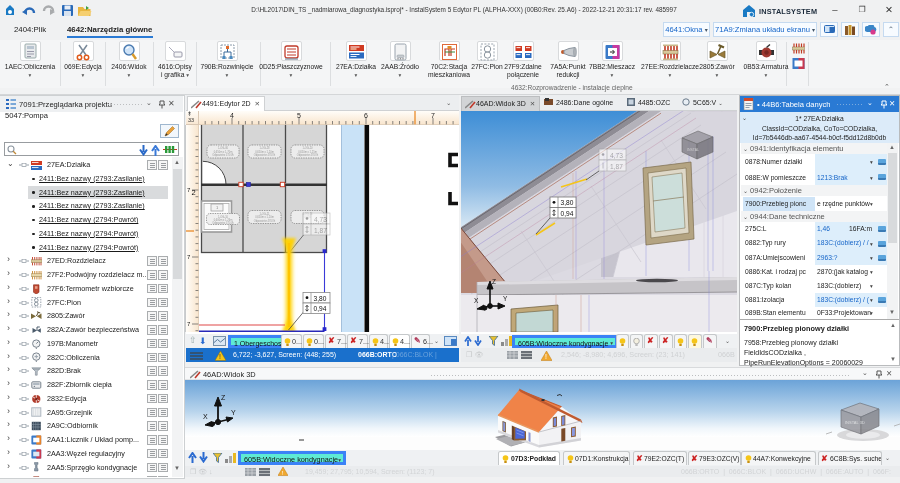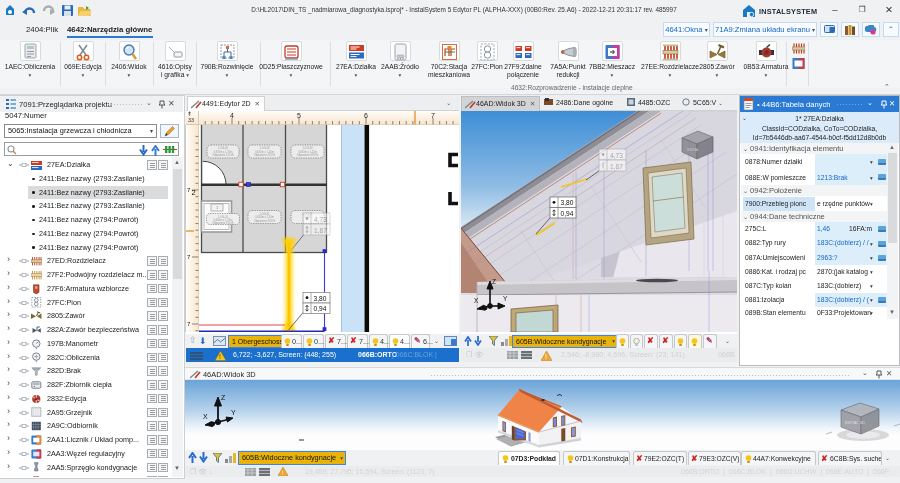--- a/index.html
+++ b/index.html
@@ -27,26 +27,26 @@
 .phead-ic { font-size:8px; color:#555; }
 
 #lpanel { left:0; top:95px; width:185px; height:384px; background:#fff; border:1px solid #cdd0d2; border-left:none; }
 .trow { position:absolute; left:0; width:168px; height:13.75px; font-size:7.2px; line-height:13.75px; color:#1a1a1a; white-space:nowrap; }
 .trow .exp { position:absolute; left:7px; top:-1px; color:#444; font-size:9px; }
 .trow .pic { position:absolute; left:19px; top:5px; width:10px; height:4px; }
 .trow .tlabel { position:absolute; left:47px; top:0; }
 .tbtn { position:absolute; top:2px; width:9.5px; height:9.5px; border:1px solid #aaadaf; background:#f6f6f6; }
 .tbtn i { position:absolute; left:1.5px; top:1.5px; width:5.5px; height:5.5px; background:repeating-linear-gradient(#9a9da0 0 1px, transparent 1px 2px); font-style:normal;}
 .leafdot { position:absolute; left:32px; top:5.8px; width:2.6px; height:2.6px; border-radius:50%; background:#222; }
-.leaflabel { position:absolute; left:39px; top:0; }
+.leaflabel { position:absolute; left:39px; top:0;text-decoration:underline; }
 
 .tabbar { position:absolute; left:0; top:0; height:16px; background:#eceef0; border-bottom:1px solid #cfd1d3; width:100%; }
 .etab { position:absolute; top:1px; height:15px; background:#fff; border:1px solid #cfd1d3; border-bottom:none; font-size:7.2px; line-height:14px; color:#222; white-space:nowrap; }
 .toolrow { position:absolute; height:14px; background:#eff1f3; }
-.ddbox { position:absolute; border:1px solid #3b82f6; background:#eab308; font-size:7.3px; line-height:11px; color:#111; white-space:nowrap; }
+.ddbox { position:absolute; border:3px solid #3b82f6; background:#5eead4; font-size:7.3px; line-height:11px; color:#111; white-space:nowrap; }
 .mtab { position:absolute; top:0px; height:14px; border:1px solid #c5c8ca; border-bottom:none; border-radius:2.5px 2.5px 0 0; background:#f4f5f6; font-size:7.2px; color:#333; white-space:nowrap; }
 
 #dpanel { left:739px; top:95px; width:161px; height:271px; background:#fff; border:1px solid #b9bbbd; }
 .dsec { position:absolute; left:1px; width:146px; height:11px; background:#f3f4f5; color:#555; font-size:7.5px; line-height:11px; }
 .drow { position:absolute; left:1px; width:146px; background:#fff; font-size:6.7px; }
 .dlab { position:absolute; left:10px; top:0; color:#222; white-space:nowrap; overflow:hidden; }
 .dval { position:absolute; left:74px; top:0; bottom:0; width:72px; background:#ddeefb; color:#1464c8; padding-left:2px; white-space:nowrap; overflow:hidden; }
 .dval.plain { background:#fff; color:#222; }
 .dca { position:absolute; color:#444; font-size:5.5px; line-height:normal; }
 .dpc { position:absolute; width:8px; height:6px; background:#5aa4dc; border-radius:1px; border-bottom:2px solid #3a7ab4; }
@@ -79,21 +79,21 @@
 <div class="abs" id="titletext">D:\HL2017\DIN_TS _nadmiarowa_diagnostyka.isproj* - InstalSystem 5 Edytor PL (ALPHA-XXX) (00B0:Rev. 25.A6) - 2022-12-21 20:31:17 rev. 485997</div>
 <svg class="abs" style="left:742px;top:4px" width="14" height="14">
       <path d="M7,1 L13,6 L13,13 L9,13 L9,8 L5,8 L5,13 L1,13 L1,6 Z" fill="#1a7ac4"></path>
       <circle cx="9.5" cy="10.5" r="2.2" fill="#1a7ac4" stroke="#fff" stroke-width="0.8"></circle>
     </svg>
 <div class="abs" id="islogo">INSTALSYSTEM</div>
 <div class="abs winbtn" style="left:828px;">–</div>
 <div class="abs winbtn" style="left:855px;font-size:8px;">❐</div>
 <div class="abs winbtn" style="left:882px;">✕</div>
 
-<div class="abs menutab" style="left:26px;">2404:Plik</div>
+<div class="abs menutab" style="left:14px;">2404:Plik</div>
 <div class="abs menutab" style="left:67px;font-weight:bold;">4642:Narzędzia główne</div>
 <div class="abs" style="left:67px;top:36px;width:86px;height:2px;background:#2a7ad4;"></div>
 <div class="abs bluebox" style="left:663px;width:47px;">4641:Okna <span class="ca">▾</span></div>
 <div class="abs bluebox" style="left:713px;width:104px;">71A9:Zmiana układu ekranu <span class="ca">▾</span></div>
 <div class="abs bluebox" style="left:820px;width:18px;"><svg width="11" height="9" style="margin-top:2px">
         <rect x="0.5" y="0.5" width="10" height="7" rx="1" fill="#cfe3f7" stroke="#2a6ab8"></rect>
         <rect x="5.5" y="2" width="5" height="5.5" fill="#2a6ab8"></rect>
       </svg></div>
 <div class="abs bluebox" style="left:841px;width:18px;"><svg width="11" height="10" style="margin-top:1.5px">
         <rect x="0" y="1" width="3" height="9" fill="#8a5a2a"></rect>
@@ -240,22 +240,21 @@
           <rect x="4.5" y="8" width="5.5" height="2" fill="#7aa8d8"></rect>
         </svg>
     <div class="abs" style="left:19px;top:4px;font-size:7.6px;color:#222;">7091:Przeglądarka projektu</div>
     <div class="abs dots" style="left:107px;top:6px;width:35px;height:4px;"></div>
     <div class="abs phead-ic" style="left:146px;top:3px;font-size:7px;">⌄</div>
     <svg class="abs" style="left:158px;top:4px" width="8" height="9">
           <path d="M2,1 h4 v3 l1,1 h-6 l1,-1 z M4,5 v3.5" stroke="#555" stroke-width="1" fill="none"></path>
         </svg>
     <div class="abs phead-ic" style="left:168px;top:3px;">✕</div>
   </div>
-  <div class="abs" style="left:5px;top:15px;font-size:7.6px;color:#222;">5047:Numer</div>
-  <div class="abs" style="left:4px;top:28px;width:153px;height:14px;border:1px solid #888c90;background:#fff;font-size:7.4px;line-height:12px;padding-left:3px;color:#111;">5065:Instalacja grzewcza i chłodnicza<span style="float:right;margin-right:3px;color:#444;font-size:6px;">▾</span></div>
+  <div class="abs" style="left:5px;top:15px;font-size:7.6px;color:#222;">5047:Pompa</div>
   <div class="abs" style="left:160px;top:28px;width:19px;height:14px;border:1px solid #9fb7cf;background:#f2f7fc;"><svg width="12" height="11" style="margin:1px 0 0 3px">
           <path d="M1,10 l1.5,-3.5 l6,-6 l2,2 l-6,6 z" fill="#e8a03a" stroke="#b07a2a" stroke-width="0.6"></path>
           <path d="M1,10 l1.2,-2.8 l1.6,1.6 z" fill="#333"></path>
         </svg></div>
   <div class="abs" style="left:4px;top:46px;width:175px;height:14px;border:1px solid #989ca0;background:#fff;">
     <svg class="abs" style="left:2px;top:2px" width="10" height="10">
           <circle cx="4" cy="4" r="3" fill="none" stroke="#8a949e" stroke-width="1.1"></circle>
           <path d="M6.2,6.2 L9,9" stroke="#c08a3a" stroke-width="1.3"></path>
         </svg>
     <svg class="abs" style="left:134px;top:1.5px" width="9" height="11">
@@ -356,21 +355,21 @@
 <div class="trow" style="top:124.75px;">
           <span class="exp" style="font-size:9px;">›</span>
           <svg class="pic" width="10" height="4">
             <path d="M0,2 h2.6 M7.4,2 h2.6" stroke="#8a949e" stroke-width="0.9"></path>
             <rect x="3" y="0.2" width="4" height="3.4" fill="none" stroke="#8a949e" stroke-width="0.7"></rect>
           </svg>
           <svg style="position:absolute;left:31px;top:1.8px" width="11" height="10.5">
             <path d="M2.5,0.8 h5.5 v7.5 l-2.75,1.8 l-2.75,-1.8 z" fill="#c04a32" stroke="#8a2a1a" stroke-width="0.6"></path>
             <rect x="4" y="2.2" width="2.5" height="2.6" fill="#e8a08a"></rect>
           </svg>
-          <span class="tlabel">27F6:Armatura wzbiorcze</span>
+          <span class="tlabel">27F6:Termometr wzbiorcze</span>
           <span class="tbtn" style="left:147px;">
             <i></i>
           </span>
           <span class="tbtn" style="left:158px;">
             <i></i>
           </span>
         </div>
 <div class="trow" style="top:138.50px;">
           <span class="exp" style="font-size:9px;">›</span>
           <svg class="pic" width="10" height="4">
@@ -1121,20 +1120,28 @@
   <div class="drow" style="top:210.5px;height:12.5px;line-height:12.5px;">
         <span class="dlab" style="left:4px;">089B:Stan elementu</span>
         <span class="dval plain">0F33:Projektowan</span>
         <span class="dca" style="left:129px;top:3px;">▾</span>
       </div>
   <div class="abs" style="left:147px;top:47px;width:11px;height:176px;background:#f2f3f4;">
     <div class="abs" style="left:2px;top:1px;font-size:6px;color:#666;">▲</div>
     <div class="abs" style="left:1px;top:10px;width:9px;height:90px;background:#d8dadc;"></div>
     <div class="abs" style="left:2px;top:166px;font-size:6px;color:#666;">▼</div>
   </div>
+  <div class="abs" style="left:0;top:223px;width:159px;height:46px;background:#fff;border-top:1px solid #aaa;font-size:7px;color:#222;">
+    <div class="abs" style="left:4px;top:4px;font-weight:bold;font-size:7.3px;">7900:Przebieg pionowy działki</div>
+    <div class="abs" style="left:4px;top:19px;">7958:Przebieg pionowy działki</div>
+    <div class="abs" style="left:4px;top:29px;">FieldIdsCODzialka ,</div>
+    <div class="abs" style="left:4px;top:39px;">PipeRunElevationOptions = 20060029</div>
+    <div class="abs" style="left:150px;top:2px;font-size:6px;color:#666;">▲</div>
+    <div class="abs" style="left:150px;top:36px;font-size:6px;color:#666;">▼</div>
+  </div>
 </div>
 
 <div class="abs" id="bpanel">
   <div class="abs" style="left:0;top:0;width:715px;height:13px;background:#f7f8f9;border-top:1px solid #d8dadc;border-bottom:1px solid #e2e4e6;">
     <svg class="abs" style="left:5px;top:2px" width="11" height="9">
           <path d="M0,8 L8,1" stroke="#888" stroke-width="1.6"></path>
           <path d="M5,8 L10,2" stroke="#c0392a" stroke-width="1.6"></path>
         </svg>
     <div class="abs" style="left:18px;top:2px;font-size:7.4px;color:#222;">46AD:Widok 3D</div>
     <div class="abs dots" style="left:245px;top:5px;width:420px;height:4px;"></div>

